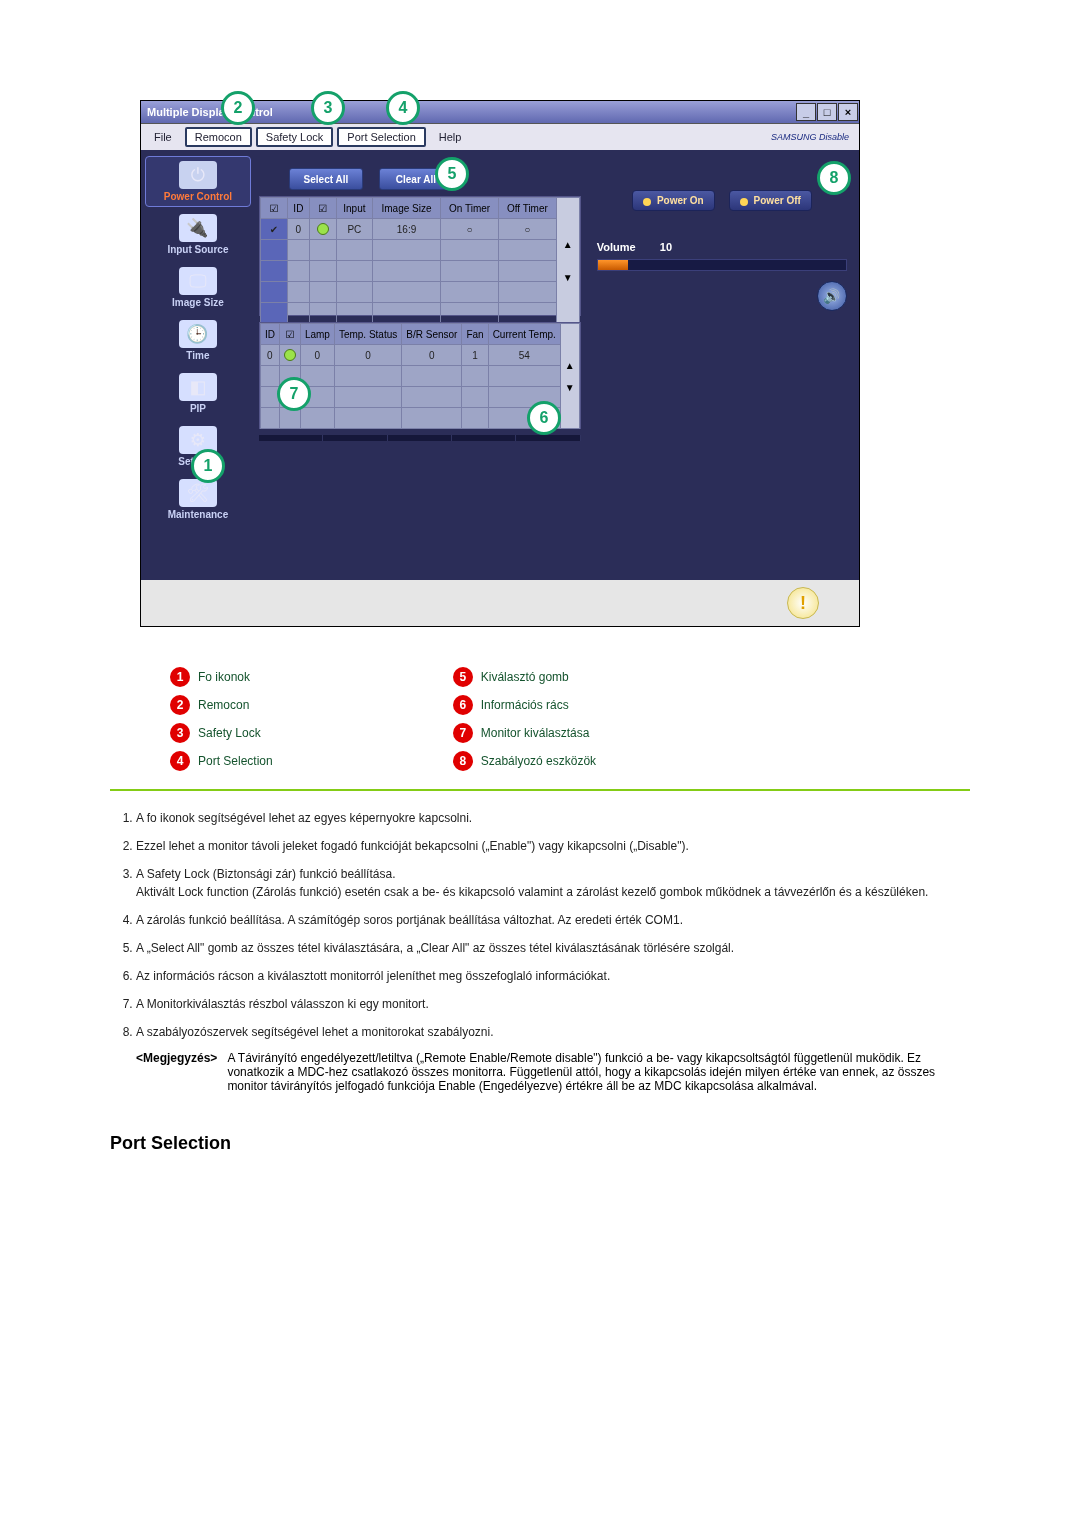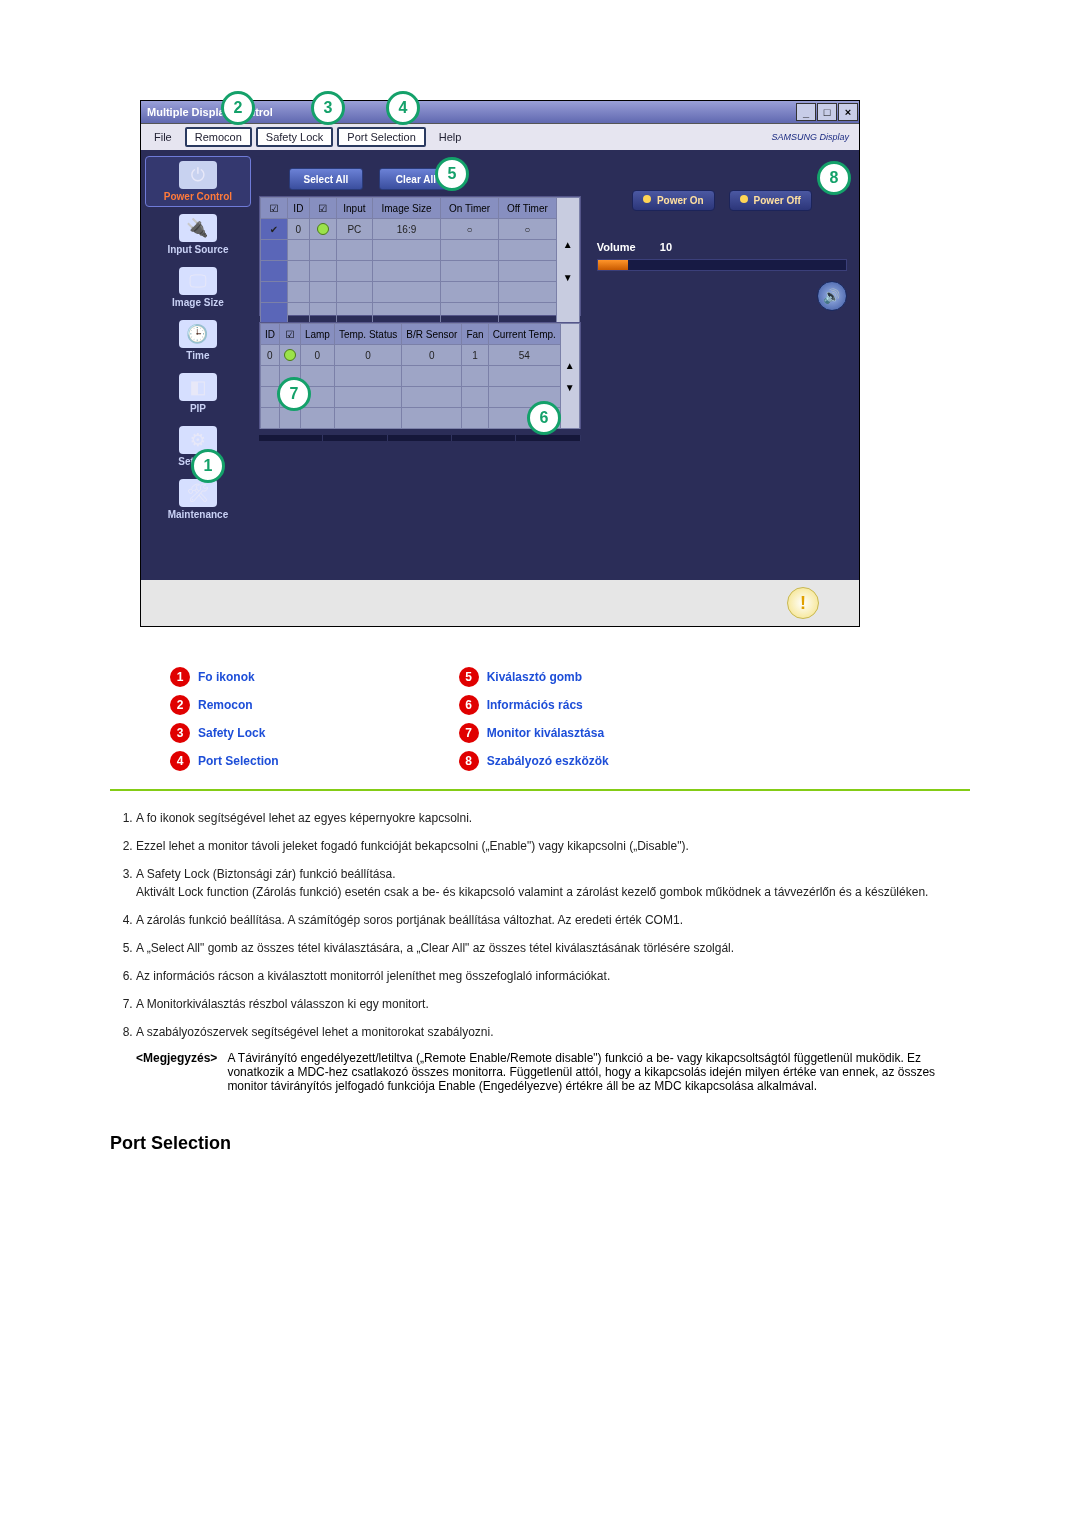--- a/index.html
+++ b/index.html
@@ -191,21 +191,21 @@
     flex-direction: column;
     gap: 20px;
   }
   .pw-btns {
     display:flex;
     justify-content:center;
     gap: 14px;
     margin-top: 20px;
   }
   .pw-btn {
-    display:flex;align-items:flex-start;gap:6px;
+    display:flex;align-items:flex-end;gap:6px;
     background: linear-gradient(#4b58a2,#2c367a);
     border:1px solid #1c245a;
     border-radius:4px;
     padding:4px 10px;
     font-size:10px;font-weight:bold;
     color:#ffe0a0;cursor:pointer;
   }
   .pw-btn .dot{width:8px;height:8px;border-radius:50%;background:#ffd556;display:inline-block;}
   .vol-block {
     margin-top: 10px;
@@ -258,21 +258,21 @@
     display:flex;
     gap: 180px;
   }
   .legend-col{display:flex;flex-direction:column;gap:8px;}
   .legend-item{display:flex;align-items:center;gap:8px;}
   .num-badge{
     width:20px;height:20px;background:#e00000;border-radius:50%;
     display:flex;align-items:center;justify-content:center;
     font:bold 12px Arial;color:#fff;flex-shrink:0;
   }
-  .legend-item span.lbl{font-size:12px;font-weight:bold;color:#1d4ed8;}
+  .legend-item span.lbl{font-size:12px;font-weight:normal;color:#14532d;}
 
   
   .descr{
     margin: 18px 0 0 0;
     border-top:2px solid #84cc16;
     padding-top:18px;
   }
   .descr ol{
     margin:0;padding-left:26px;
   }
@@ -312,21 +312,21 @@
         <span>×</span>
       </div>
     </div>
 
     <div class="menubar">
       <div class="mitem">File</div>
       <div class="mitem boxed">Remocon</div>
       <div class="mitem boxed">Safety Lock</div>
       <div class="mitem boxed">Port Selection</div>
       <div class="mitem">Help</div>
-      <div class="brand">SAMSUNG Display</div>
+      <div class="brand">SAMSUNG Disable</div>
     </div>
 
     <div class="main-area">
 
       <div class="sidebar">
         <div class="sbtn sel">
           <div class="icn" style="background:#c8d2f0;">⏻</div>
           <div class="lbl">Power Control</div>
         </div>
         <div class="sbtn">

